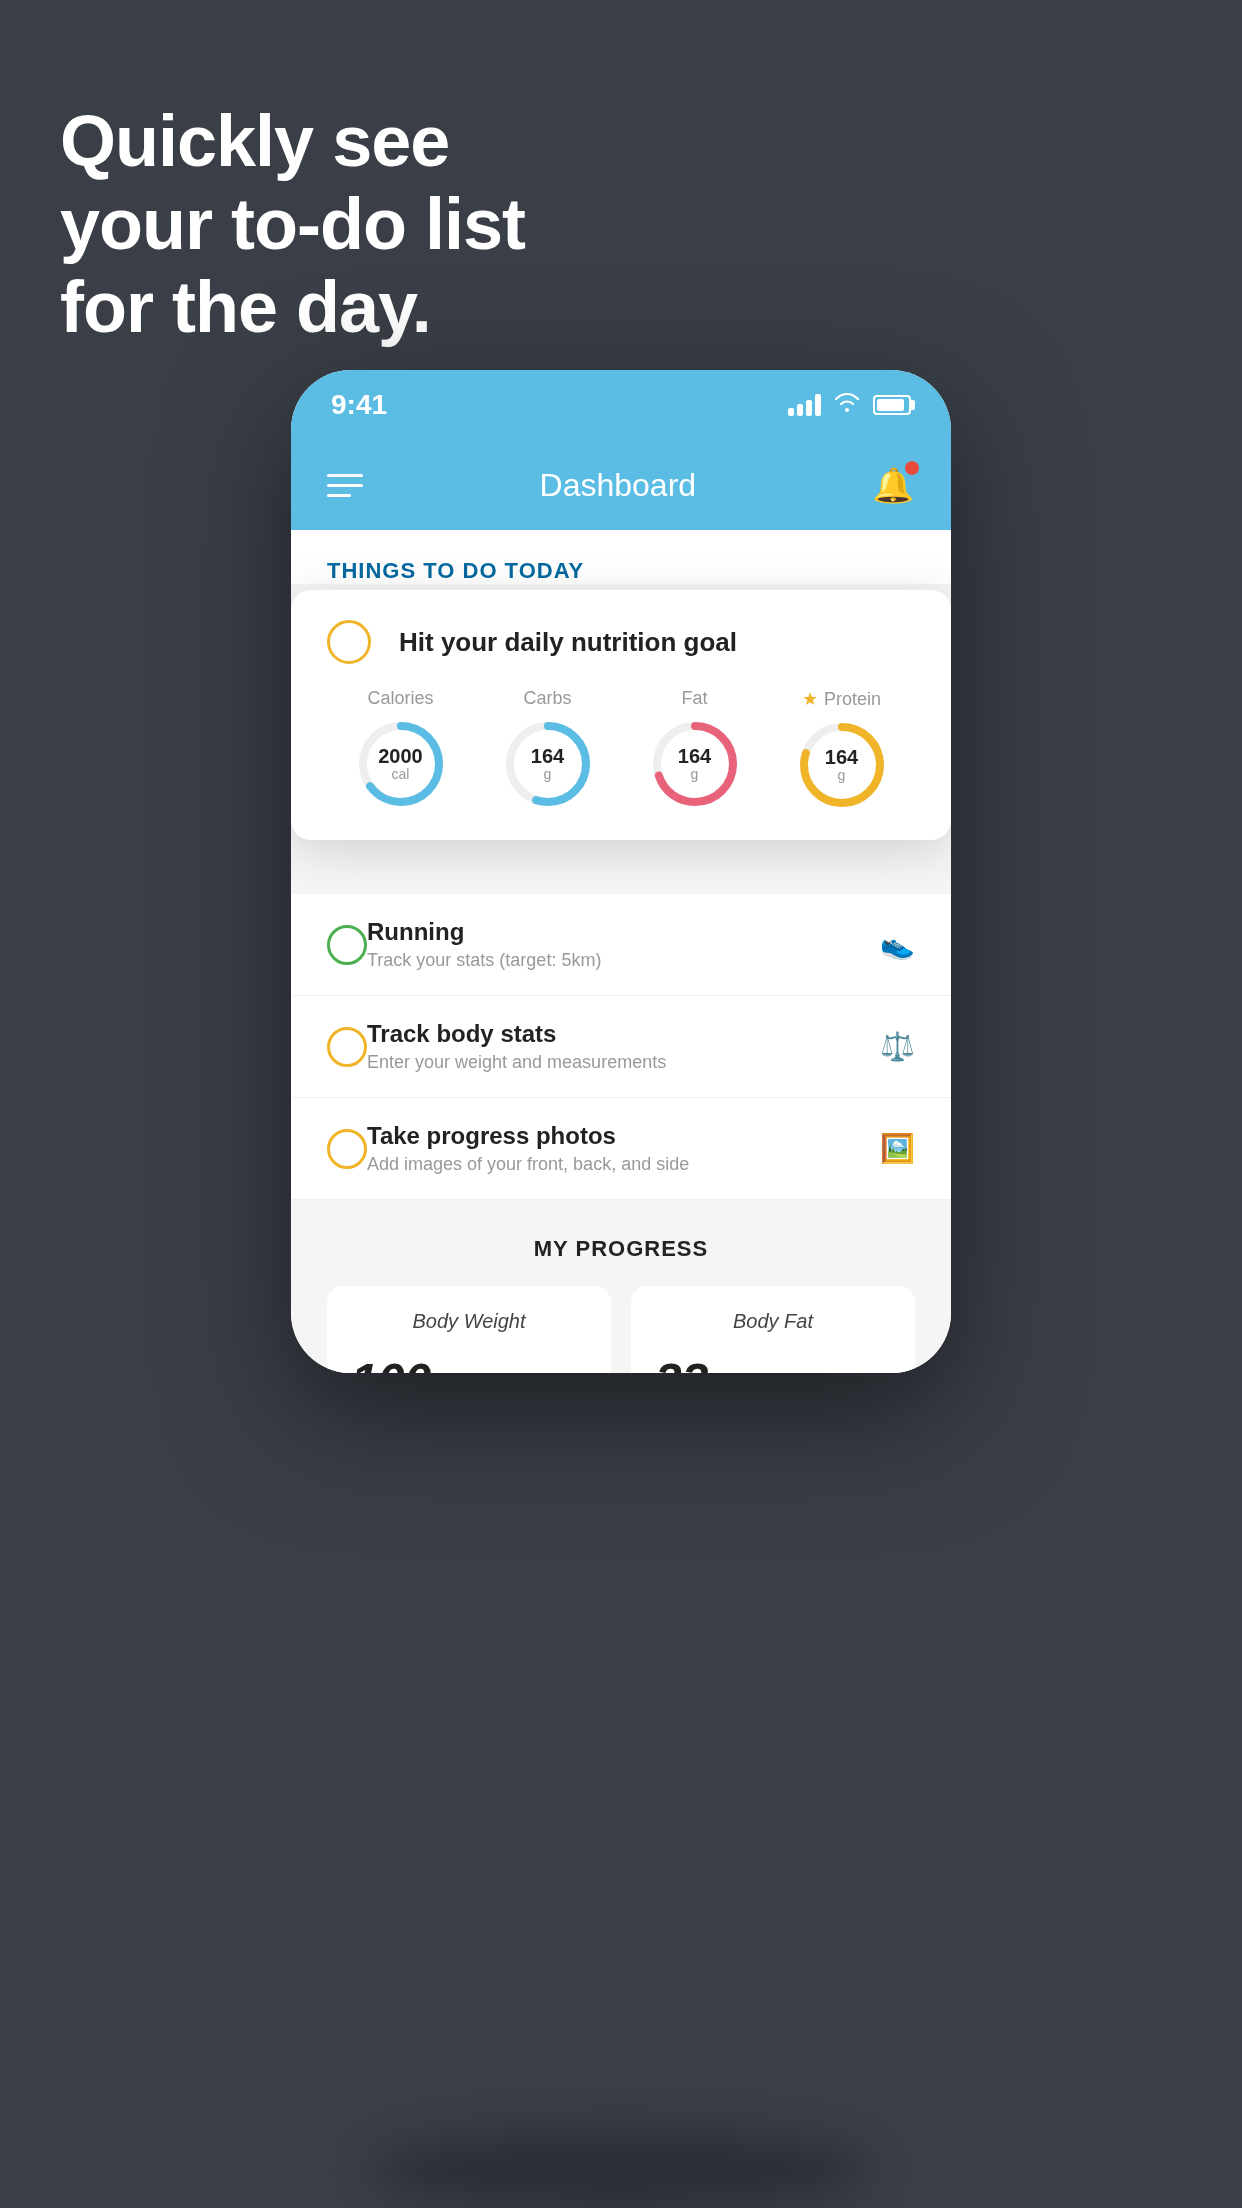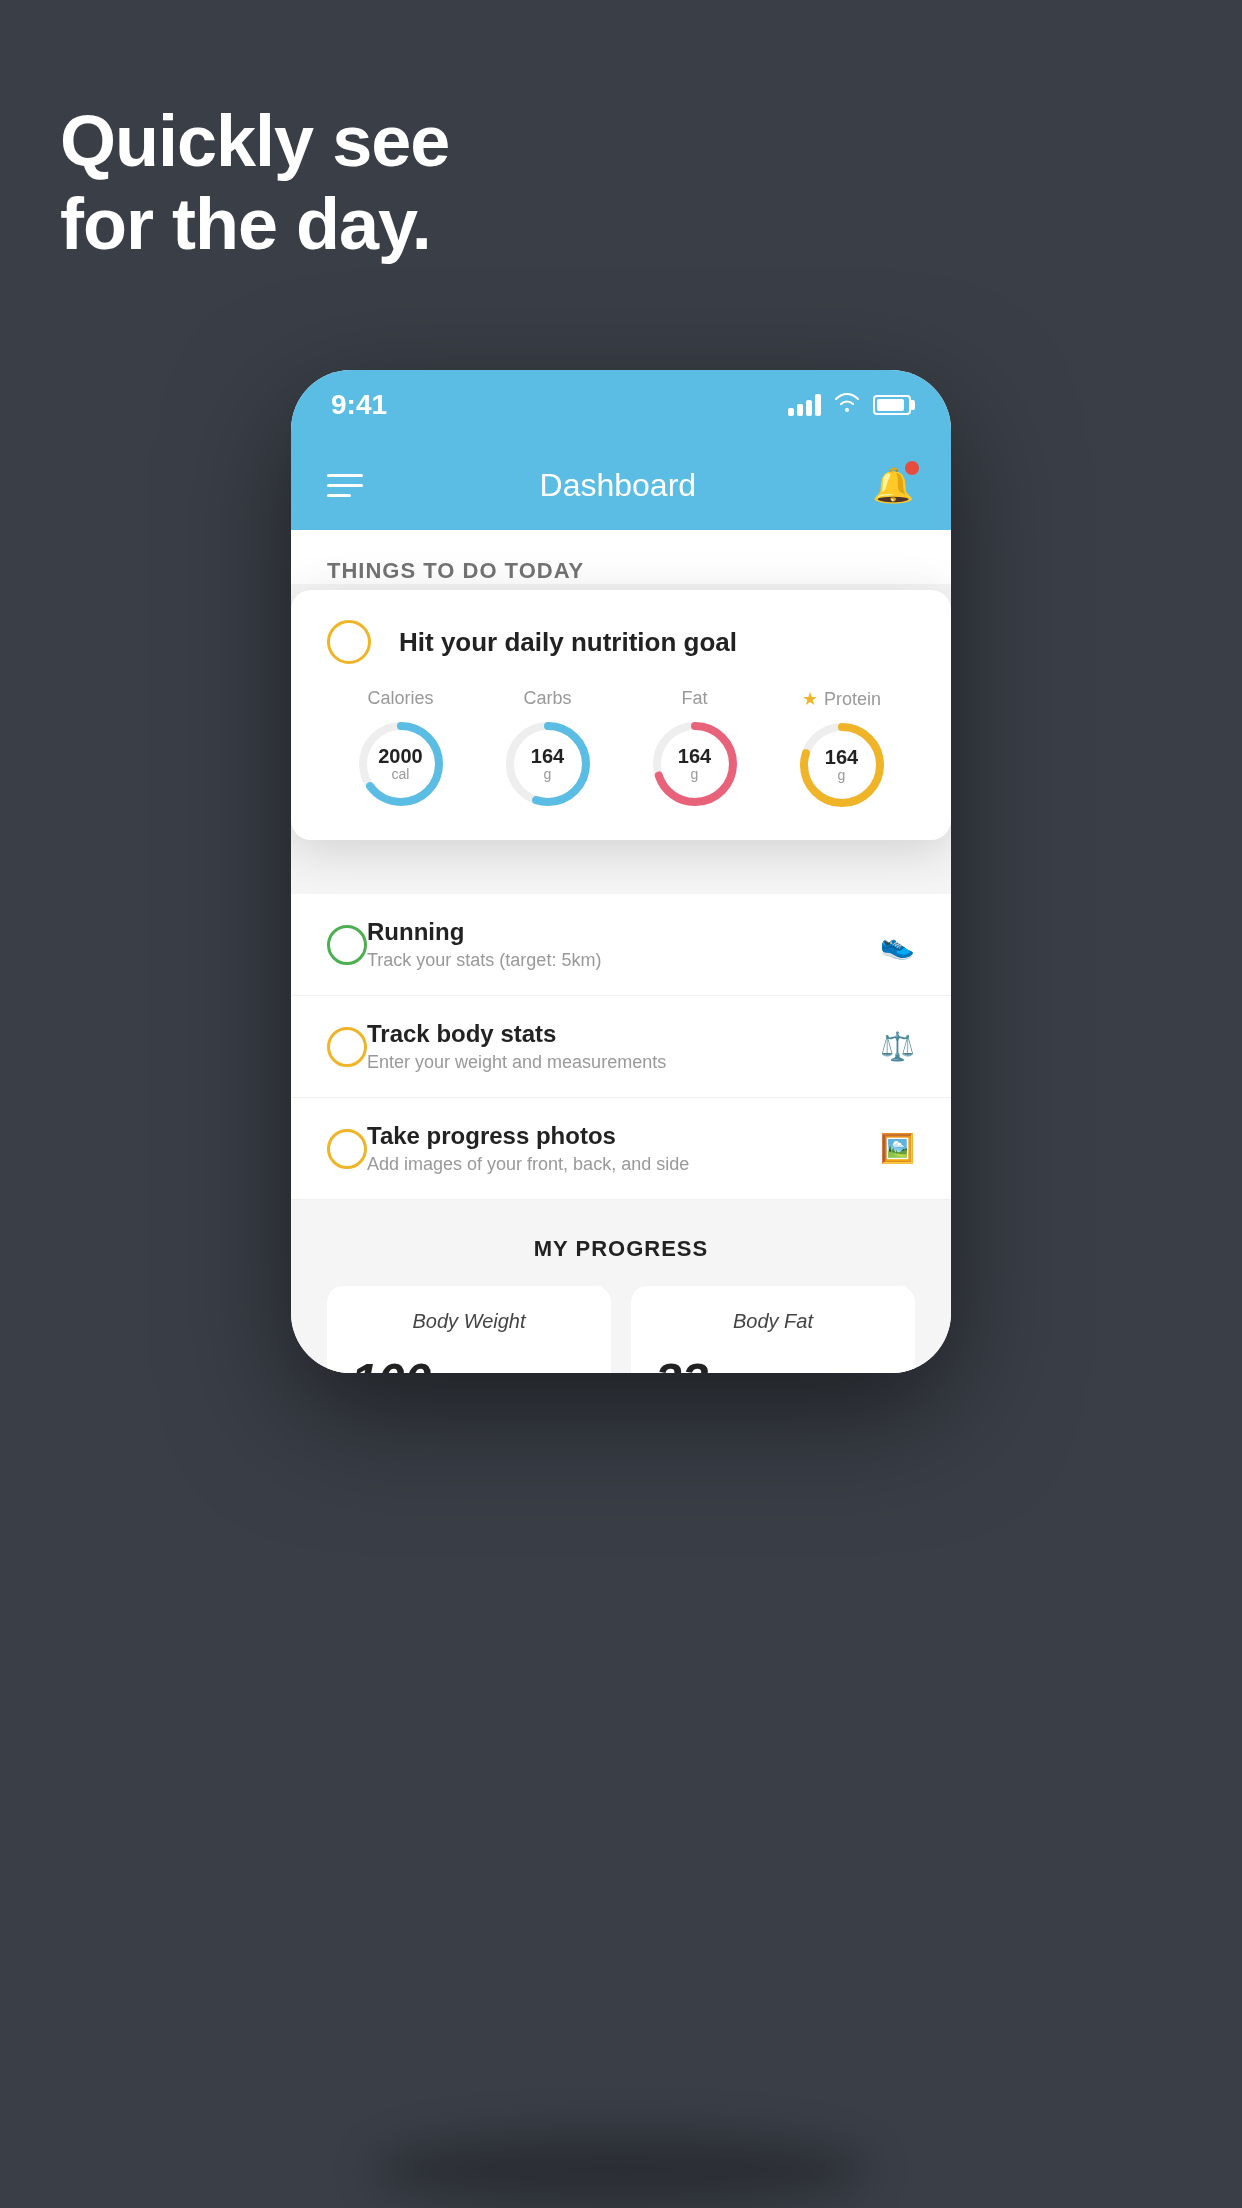--- a/index.html
+++ b/index.html
@@ -171,21 +171,21 @@
     }
 
     .things-section {
       background: #fff;
       padding: 28px 36px 0;
     }
 
     .things-title {
       font-size: 22px;
       font-weight: 800;
-      color: #737373;
+      color: #0369a1;
       letter-spacing: 1px;
       margin-bottom: 0;
     }
 
     
     .nutrition-card {
       position: absolute;
       top: 60px;
       left: -20px;
       right: -20px;
@@ -402,20 +402,21 @@
       border-radius: 50%;
       filter: blur(20px);
       z-index: -1;
     }
   </style>
 </head>
 <body>
 
 <div class="headline">
   <div>Quickly see</div>
+  <div>your to-do list</div>
   <div>for the day.</div>
 </div>
 
 <div class="phone-wrapper">
   <div class="phone">
 
     <div class="status-bar">
       <span class="status-time">9:41</span>
       <div class="status-icons">
         <div class="signal-bars">

